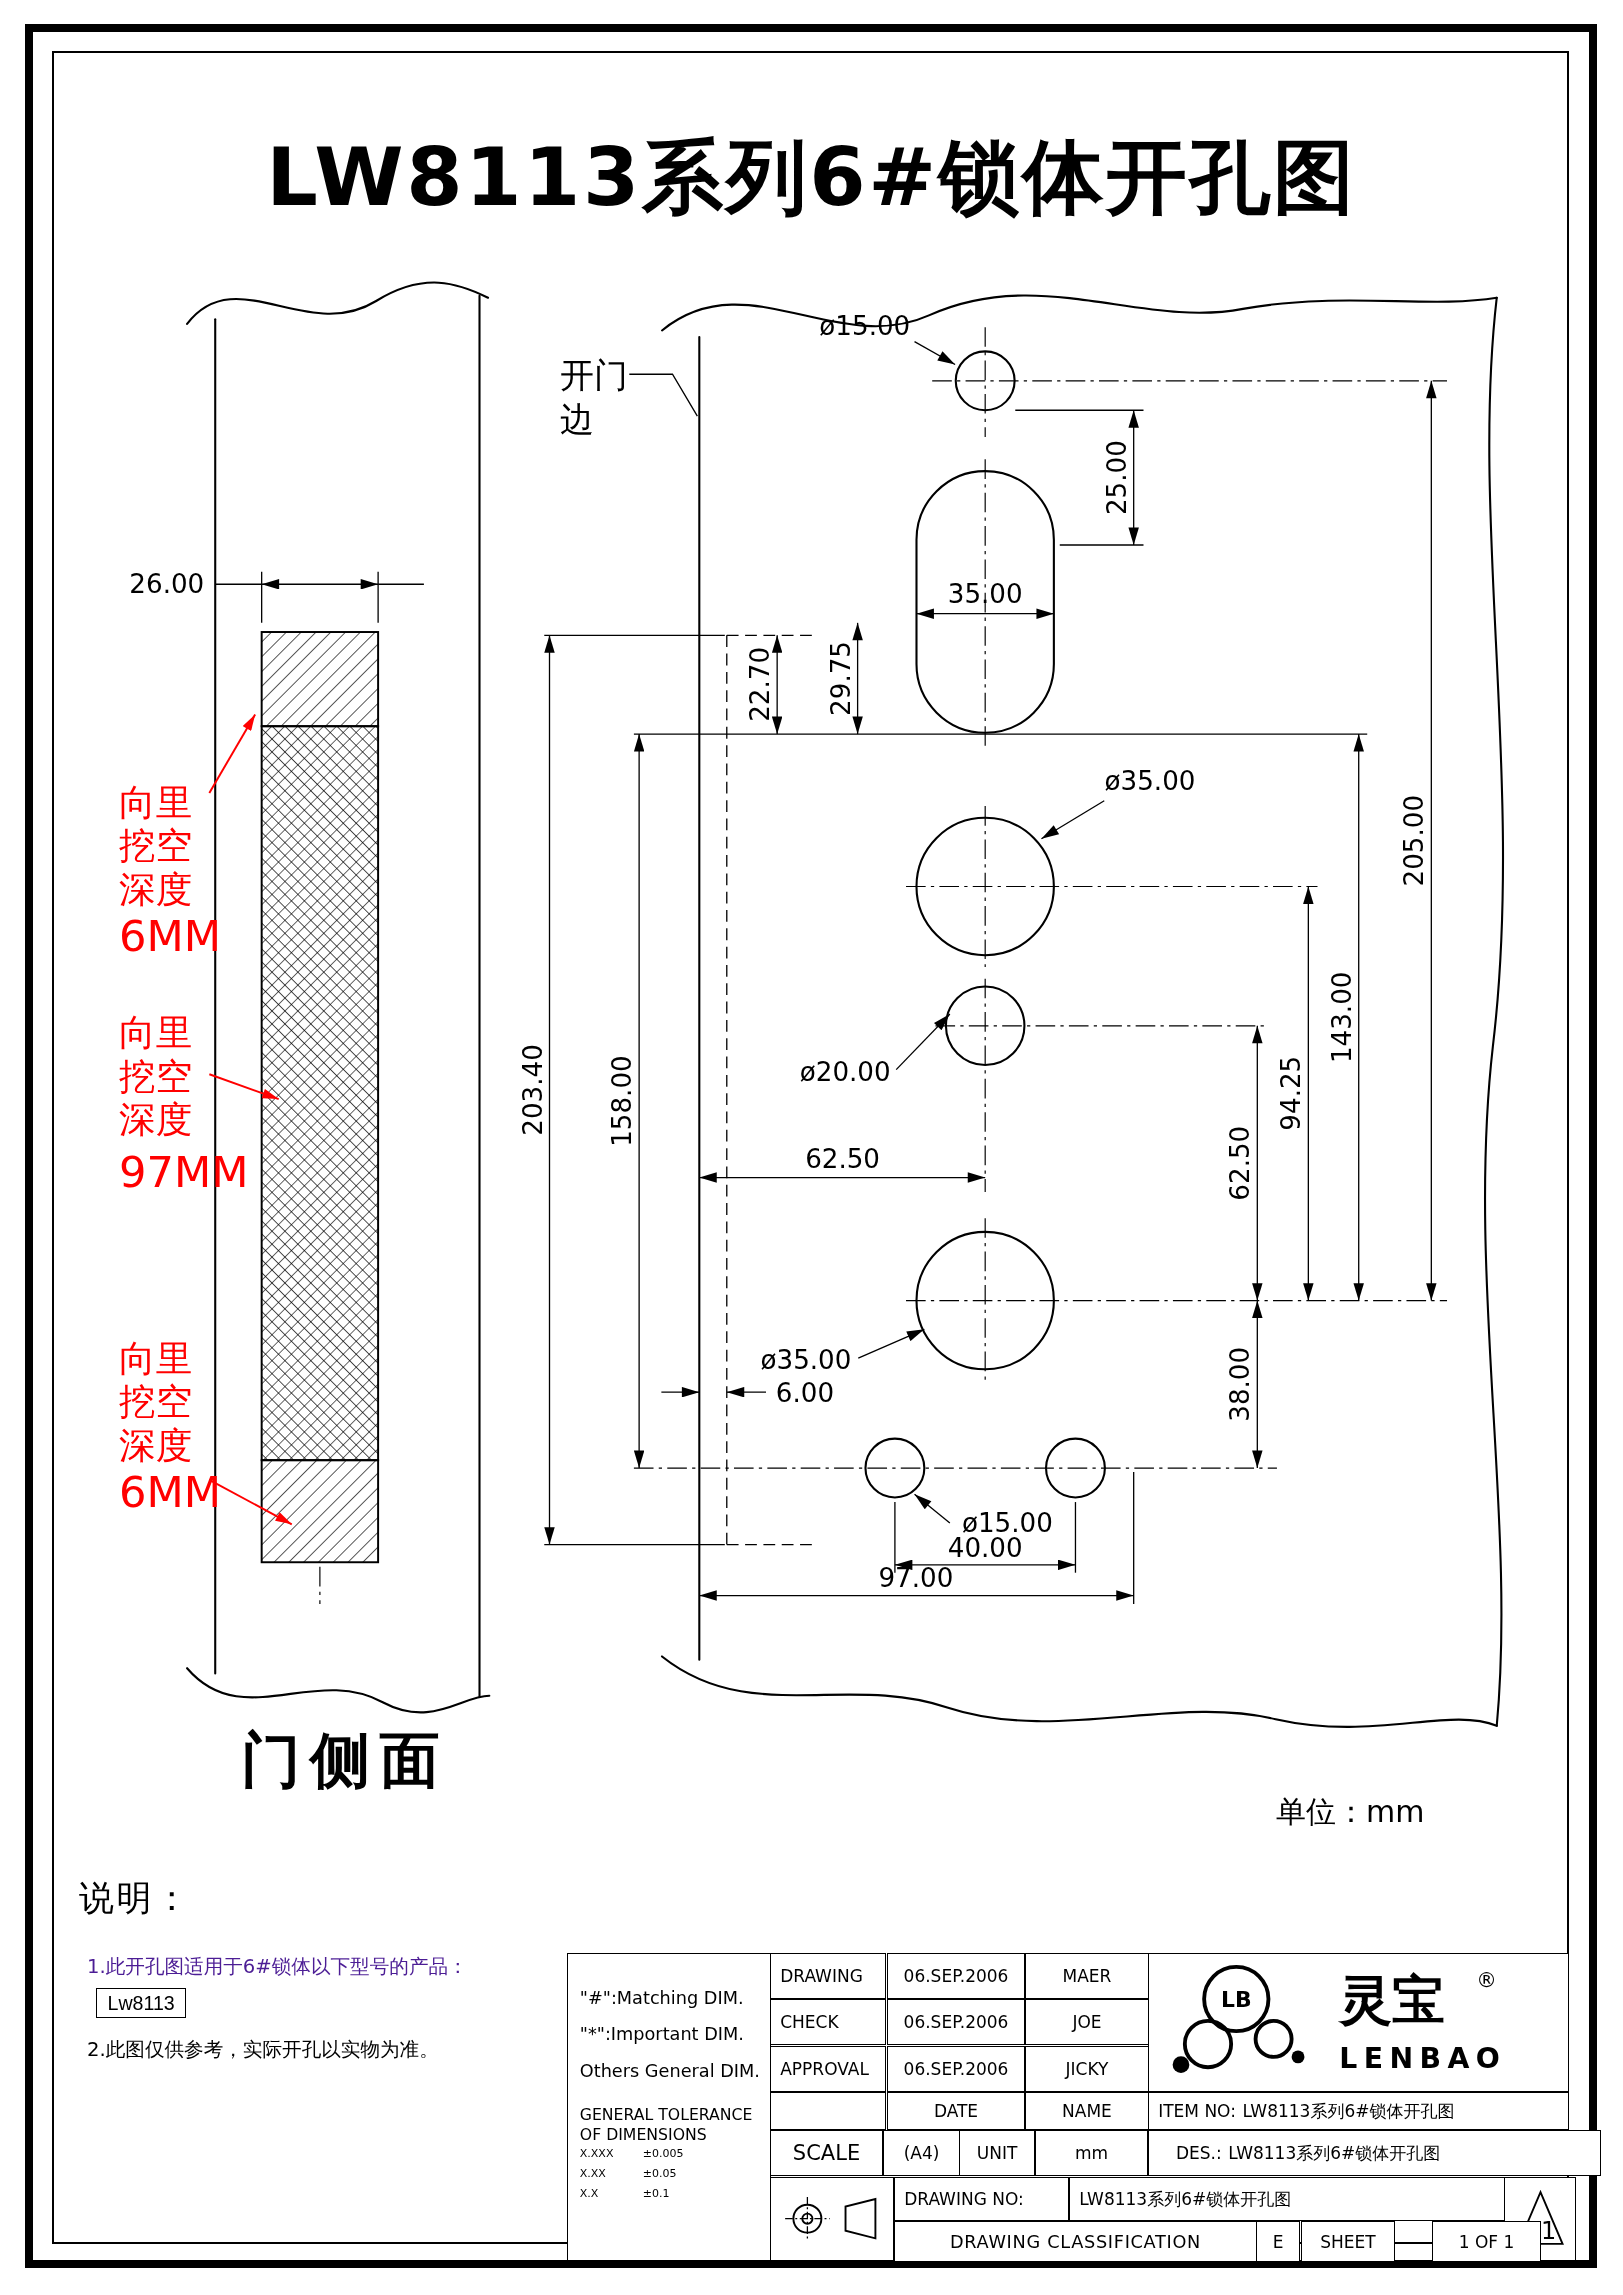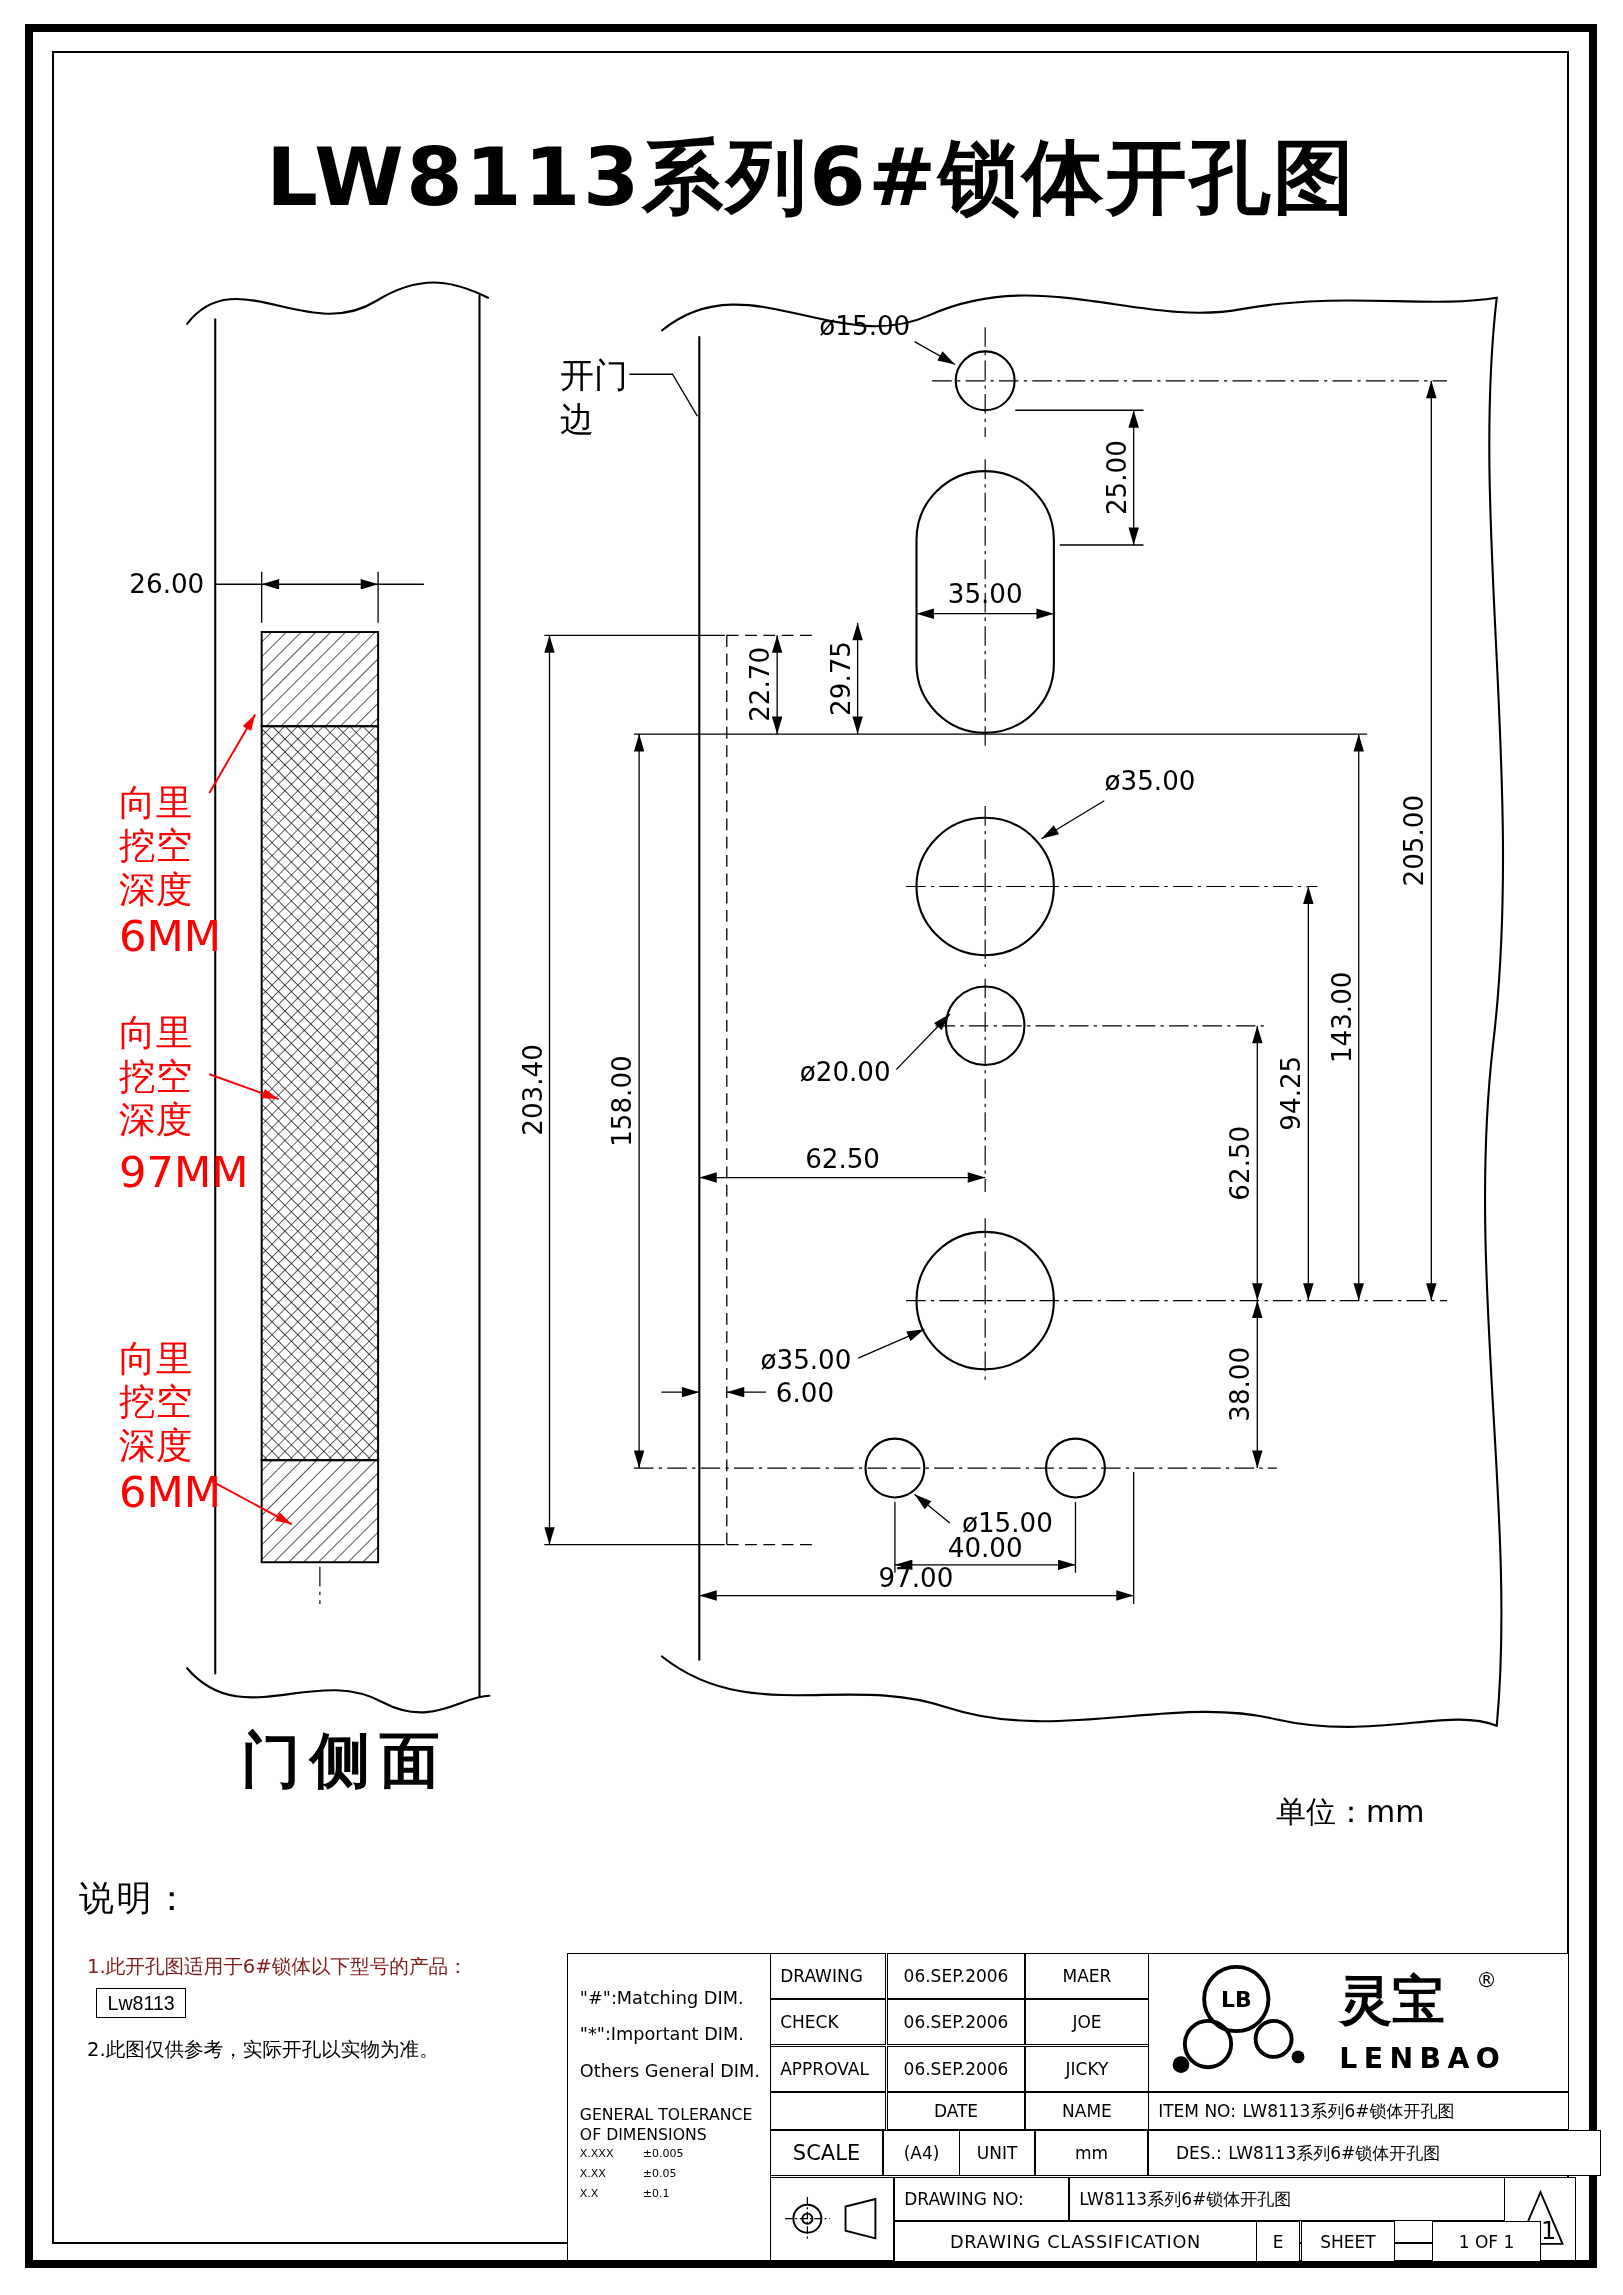--- a/index.html
+++ b/index.html
@@ -22,21 +22,21 @@
   .mid{text-anchor:middle;}
   .rtxt{font-size:56px;fill:#ff0000;}
   .rtxt-big{font-size:66px;fill:#ff0000;}
   .klabel{font-size:52px;fill:#000;}
   .big-label{font-size:92px;font-weight:bold;letter-spacing:14px;fill:#000;}
 
   .unit-note{position:absolute;left:1276px;top:1792px;font-size:30px;color:#000;}
 
   
   .notes-heading{position:absolute;left:79px;top:1875px;font-size:35px;color:#000;letter-spacing:2.6px;}
-  .notes-line1{position:absolute;left:87px;top:1953px;font-size:19.6px;color:#7f1d1d;}
+  .notes-line1{position:absolute;left:87px;top:1953px;font-size:19.6px;color:#4c1d95;}
   .model-box{position:absolute;left:96px;top:1988px;border:1.3px solid #000;padding:2.6px 10.5px;font-family:Liberation Sans, sans-serif;font-size:19.6px;color:#000;}
   .notes-line2{position:absolute;left:87px;top:2036px;font-size:19.6px;color:#000;}
 
   
   .cell{position:absolute;box-sizing:border-box;border:1.3px solid #000;display:flex;align-items:center;justify-content:center;font-size:17px;color:#000;background:#fff;margin-top:37px;}
   .cell.left{justify-content:flex-start;padding-left:9.2px;}
   .cell.gap>*{margin-right:6.5px;}
   .colA{flex-direction:column;align-items:flex-start;justify-content:flex-start;padding:34px 0 0 11.8px;}
   .dimnote{font-size:17.7px;margin-bottom:16.4px;}
   .tol-title{font-size:15.7px;line-height:19.6px;margin-top:7.9px;}

